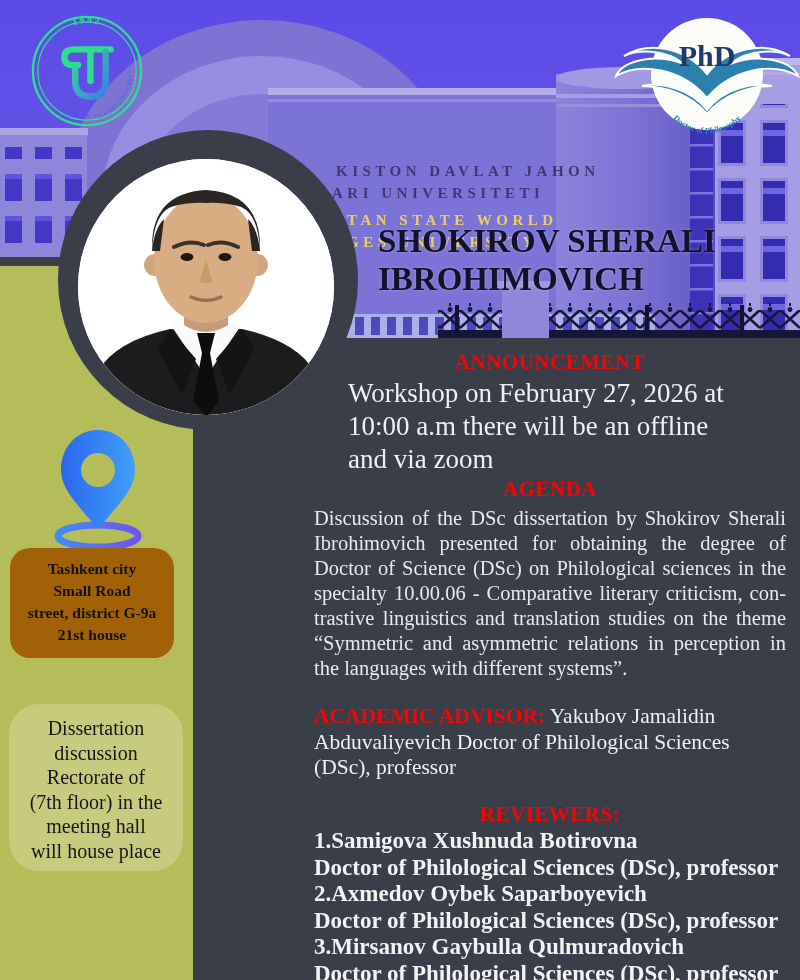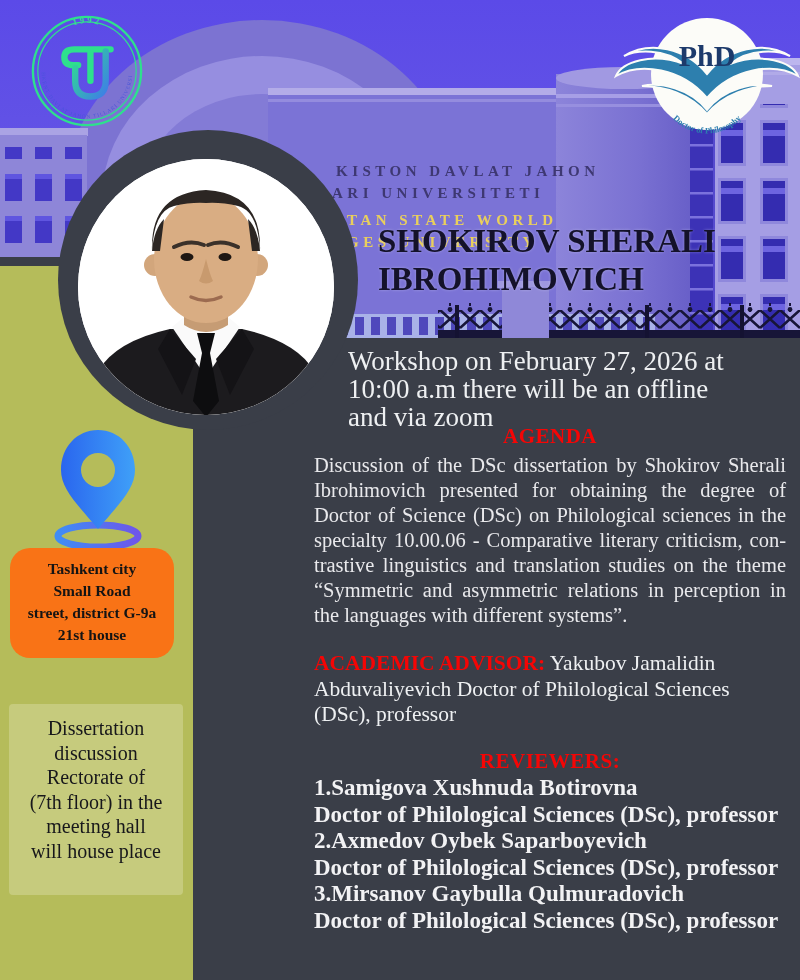--- a/index.html
+++ b/index.html
@@ -31,41 +31,41 @@
     color:#14122a;text-shadow:0 0 3px rgba(215,215,245,.45);
   }
   .title div{white-space:nowrap;}
   
   .content{position:absolute;left:314px;top:344px;width:472px;}
   .red-h{
     color:#f50505;font-weight:bold;text-align:center;
     font-size:21px;line-height:24px;letter-spacing:.5px;
   }
   .announce-h{margin-top:6px;}
-  .workshop{color:#eef0f2;font-size:27px;line-height:28px;margin:3px 0 0 34px;width:402px;}
+  .workshop{color:#eef0f2;font-size:27px;line-height:33px;margin:3px 0 8px 34px;width:402px;}
   .agenda-h{margin-top:-7px;}
   .agenda-p{
     color:#e9e9ec;font-size:20.5px;line-height:25px;text-align:justify;
     margin:5px 0 0 0;hyphens:manual;-webkit-hyphens:manual;
   }
   .advisor{font-size:21.5px;line-height:25.5px;margin-top:23px;color:#eef0f2;}
   .advisor .label{color:#f50505;font-weight:bold;}
   .reviewers-h{margin-top:5px;}
   .rev-list{margin-top:2px;}
   .rev-line{color:#f2f2f4;font-weight:bold;font-size:23px;line-height:26.5px;white-space:nowrap;}
   
   .pin-wrap{position:absolute;left:50px;top:160px;width:96px;height:126px;}
   .addr-box{
     position:absolute;left:10px;top:282px;width:164px;
-    background:#f97316;border-radius:20px;padding:10px 0 12px 0;
+    background:#a16207;border-radius:20px;padding:10px 0 12px 0;
   }
   .addr-line{font-size:15.5px;font-weight:bold;line-height:22px;color:#141414;text-align:center;white-space:nowrap;}
   .venue-box{
     position:absolute;left:9px;top:438px;width:174px;
-    background:#c6cb7d;border-radius:4px;padding:12px 0 32px 0;
+    background:#c6cb7d;border-radius:30px;padding:12px 0 8px 0;
   }
   .venue-line{font-size:20px;line-height:24.5px;color:#17171b;text-align:center;white-space:nowrap;}
 </style>
 </head>
 <body>
 
 <div class="poster">
 
   <svg class="bg-band" viewBox="0 0 800 340" preserveAspectRatio="none" aria-hidden="true">
     <defs>
@@ -262,20 +262,21 @@
       <path d="M113,138 q15,7 30,0" stroke="#9c6b50" stroke-width="3.5" fill="none" stroke-linecap="round"></path>
     </svg>
   </div>
 
   <div class="title">
     <div>SHOKIROV SHERALI</div>
     <div>IBROHIMOVICH</div>
   </div>
 
   <div class="content">
+    <div class="red-h announce-h">ANNOUNCEMENT</div>
     <p class="workshop">Workshop on February 27, 2026 at 10:00 a.m there will be an offline and via zoom</p>
 
     <div class="red-h agenda-h">AGENDA</div>
     <p class="agenda-p">Discussion of the DSc dissertation by Shokirov Sherali Ibrohimovich presented for obtaining the degree of Doctor of Science (DSc) on Philological sciences in the specialty 10.00.06 - Comparative literary criticism, con­trastive linguistics and translation studies on the theme “Symmetric and asymmetric relations in perception in the languages with different systems”.</p>
 
     <p class="advisor"><span class="label">ACADEMIC ADVISOR:</span><span> Yakubov Jamalidin Abduvaliyevich Doctor of Philological Sciences (DSc), professor</span></p>
 
     <div class="red-h reviewers-h">REVIEWERS:</div>
     <div class="rev-list">
       <div class="rev-line">1.Samigova Xushnuda Botirovna</div>

